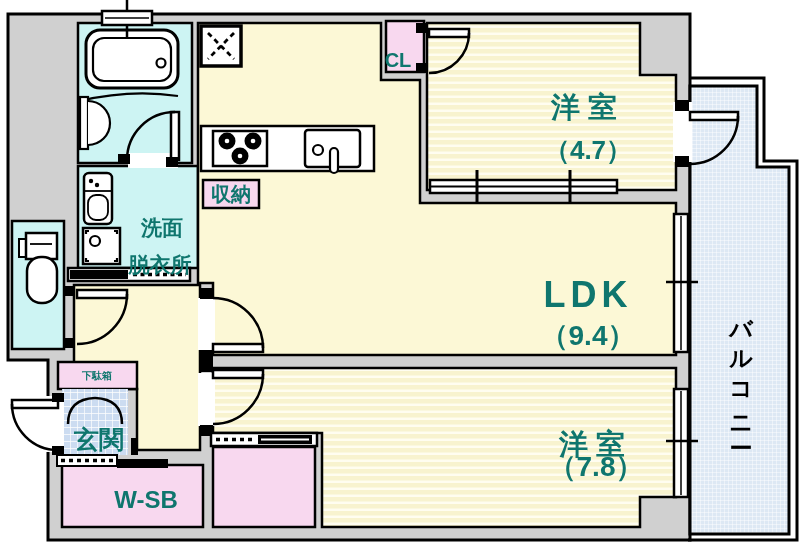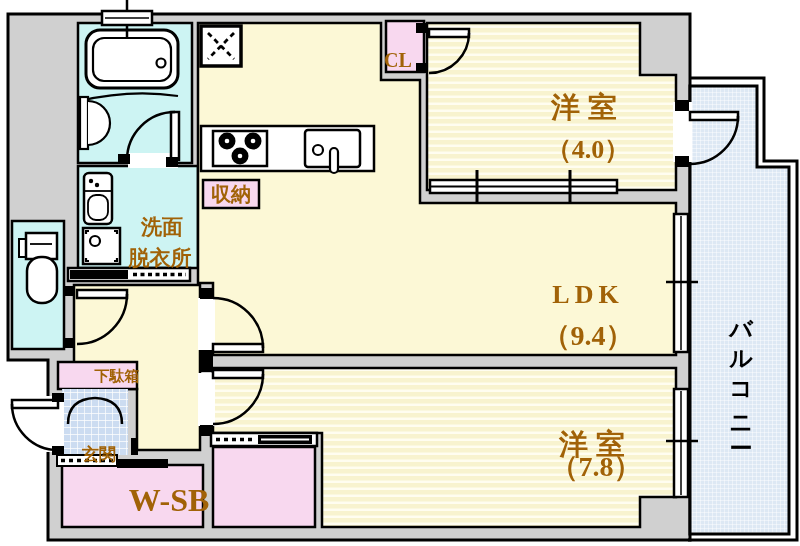--- a/index.html
+++ b/index.html
@@ -1,20 +1,20 @@
 <!DOCTYPE html>
 <html><head>
 <meta charset="utf-8">
 <style>
   html,body{margin:0;padding:0;background:#ffffff;}
   #plan{position:relative;width:800px;height:546px;background:#ffffff;overflow:hidden;
         font-family:"Liberation Sans",sans-serif;}
   #plan svg{position:absolute;left:0;top:0;}
-  .lbl{position:absolute;transform:translate(-50%,-50%);font-weight:bold;color:#a16207;
-       white-space:nowrap;line-height:1;font-family:Liberation Serif, serif;}
+  .lbl{position:absolute;transform:translate(-50%,-50%);font-weight:bold;color:#0f766e;
+       white-space:nowrap;line-height:1;font-family:Liberation Sans, sans-serif;}
   .lbl-v{position:absolute;transform:translate(-50%,0);font-weight:bold;color:#000;
        writing-mode:vertical-rl;text-orientation:upright;letter-spacing:7px;line-height:1;
        font-family:"Liberation Sans",sans-serif;}
 </style>
 </head>
 <body>
 
 <div id="plan">
 <svg width="800" height="546" viewBox="0 0 800 546">
   <defs>
@@ -202,32 +202,32 @@
     <line x1="681" y1="216" x2="681" y2="350" stroke="#000" stroke-width="1.5"></line>
     <line x1="666" y1="282" x2="698" y2="282" stroke="#000" stroke-width="2.5"></line>
   </g>
   <g>
     <rect x="674" y="389" width="14" height="108" fill="#ffffff" stroke="#000" stroke-width="2.5"></rect>
     <line x1="681" y1="391" x2="681" y2="495" stroke="#000" stroke-width="1.5"></line>
     <line x1="666" y1="441" x2="698" y2="441" stroke="#000" stroke-width="2.5"></line>
   </g>
 </svg>
 
-<div class="lbl" style="left:588px;top:295px;font-size:26px;letter-spacing:5px;">LDK</div>
+<div class="lbl" style="left:588px;top:295px;font-size:36px;letter-spacing:5px;">LDK</div>
 <div class="lbl" style="left:588px;top:336px;font-size:28px;text-align:right;">（9.4）</div>
 
 <div class="lbl" style="left:588px;top:107px;font-size:29px;letter-spacing:8px;">洋室</div>
-<div class="lbl" style="left:588px;top:150px;font-size:26px;">（4.0）</div>
+<div class="lbl" style="left:588px;top:150px;font-size:26px;">（4.7）</div>
 
 <div class="lbl" style="left:596px;top:444px;font-size:29px;letter-spacing:8px;">洋室</div>
 <div class="lbl" style="left:596px;top:467px;font-size:28px;">（7.8）</div>
 
 <div class="lbl" style="left:162px;top:227px;font-size:21px;">洗面</div>
-<div class="lbl" style="left:160px;top:258px;font-size:21px;">脱衣所</div>
-
-<div class="lbl" style="left:99px;top:454px;font-size:17px;">玄関</div>
-<div class="lbl" style="left:97px;top:376px;font-size:15px;margin-left:20px;">下駄箱</div>
+<div class="lbl" style="left:160px;top:264px;font-size:21px;">脱衣所</div>
+
+<div class="lbl" style="left:99px;top:439px;font-size:25px;">玄関</div>
+<div class="lbl" style="left:97px;top:376px;font-size:10px;">下駄箱</div>
 <div class="lbl" style="left:231px;top:194px;font-size:20px;">収納</div>
 <div class="lbl" style="left:398px;top:60px;font-size:20px;">CL</div>
-<div class="lbl" style="left:146px;top:500px;font-size:32px;margin-left:23px;">W-SB</div>
+<div class="lbl" style="left:146px;top:500px;font-size:24px;">W-SB</div>
 
 <div class="lbl-v" style="left:741px;top:302px;font-size:23px;">バルコニー</div>
 </div>
 
 </body></html>

